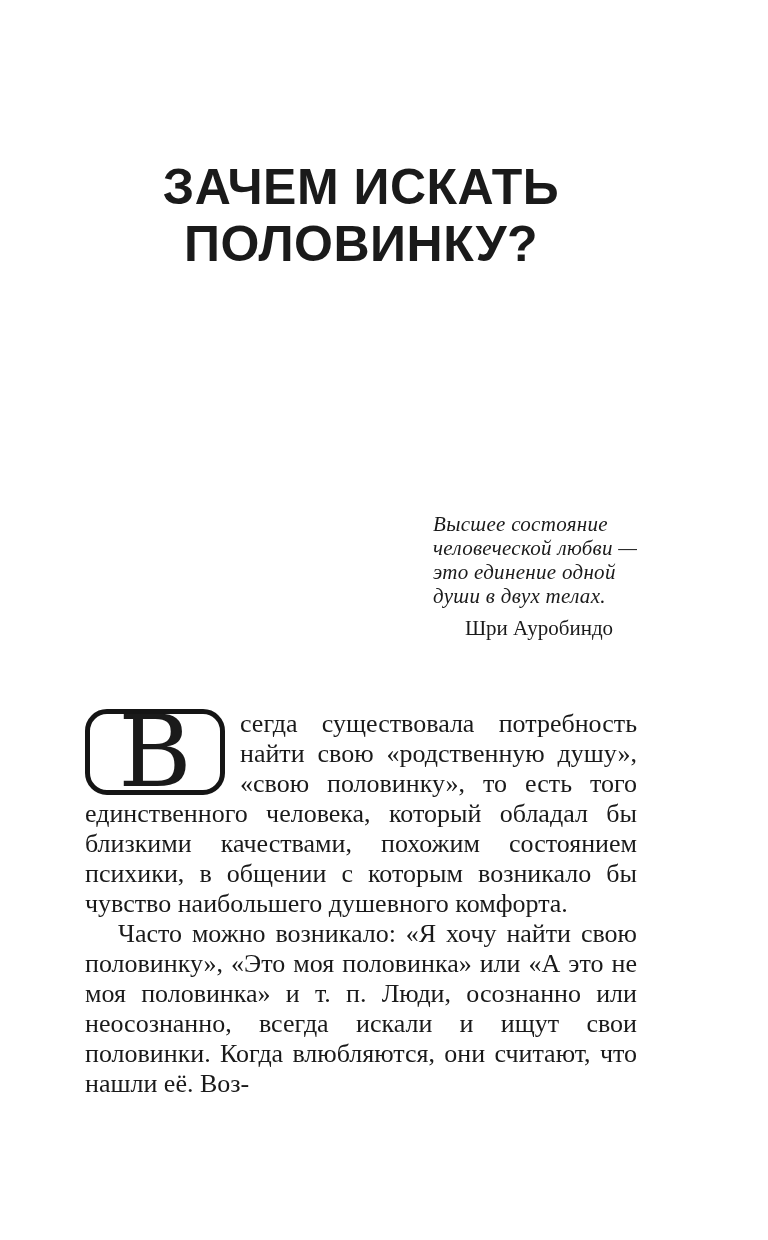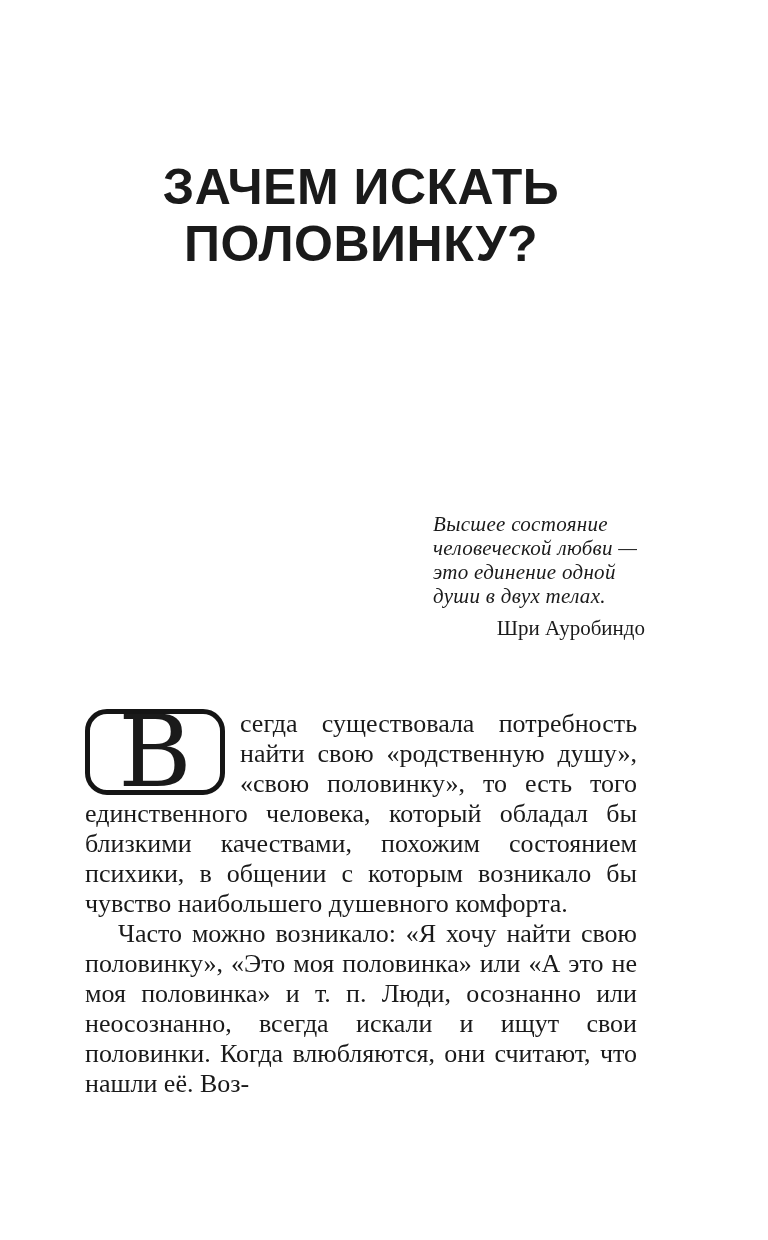--- a/index.html
+++ b/index.html
@@ -39,21 +39,21 @@
     font-size:21px;
     line-height:24px;
     white-space:pre-line;
     letter-spacing:0.3px;
   }
   .epigraph-attribution{
     margin:8px 0 0 0;
     font-family:"Liberation Serif",serif;
     font-size:21px;
     line-height:25px;
-    text-align:right;
+    text-align:center;
   }
   .body-text{
     position:absolute;
     left:85px;top:709px;width:552px;
     font-family:"Liberation Serif",serif;
     font-size:26px;
     line-height:30px;
     text-align:justify;
   }
   .para{margin:0;padding:0;}

